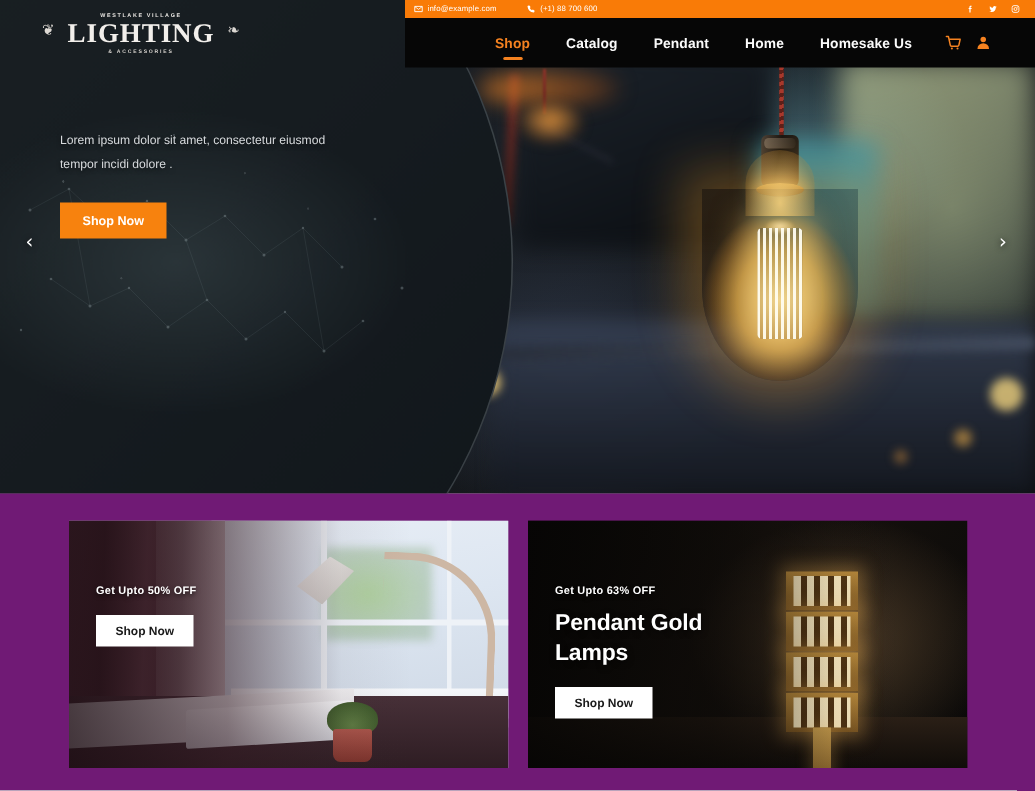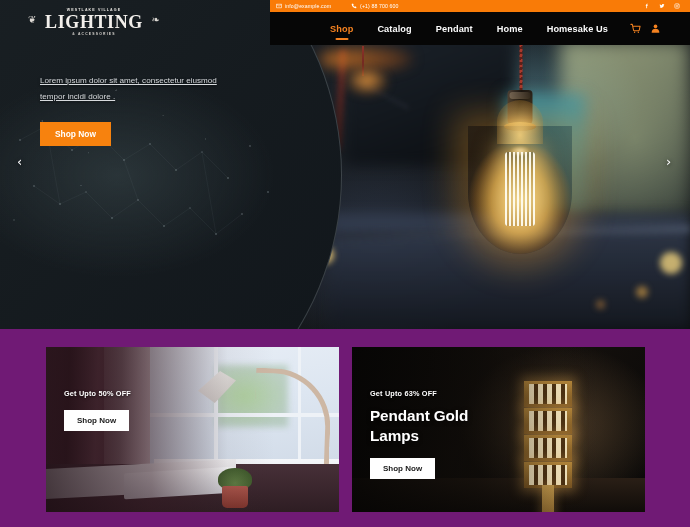--- a/index.html
+++ b/index.html
@@ -204,22 +204,22 @@
     position:absolute; left:0; top:100px; width:300px; height:160px;
     z-index:9; opacity:.30; pointer-events:none;
   }
 
   .hero-content{ position:absolute; left:40px; top:62px; width:300px; z-index:12; }
   .hero-title{
     color:#ffffff; font-size:25.5px; line-height:1.32; font-weight:700;
     letter-spacing:-.25px; text-shadow:0 1px 5px rgba(0,0,0,.55);
   }
   .hero-sub{
-    margin-top:11px; color:#d7dadd; font-size:8.1px; line-height:1.95;
-    max-width:190px; text-shadow:0 1px 3px rgba(0,0,0,.5);text-decoration:underline;
+    margin-top:24px; color:#d7dadd; font-size:8.1px; line-height:1.95;
+    max-width:190px; text-shadow:0 1px 3px rgba(0,0,0,.5);
   }
   .btn-shop-hero{
     display:inline-block; margin-top:17px; background:#f7820e; color:#fff;
     font-size:8.4px; font-weight:700; padding:7px 15px; border:none;
     cursor:pointer; font-family:"Liberation Sans", sans-serif;
   }
 
   .slider-arrow{
     position:absolute; top:155px; z-index:14; color:#ffffff;
     font-size:13px; line-height:1; cursor:pointer; font-weight:400;

